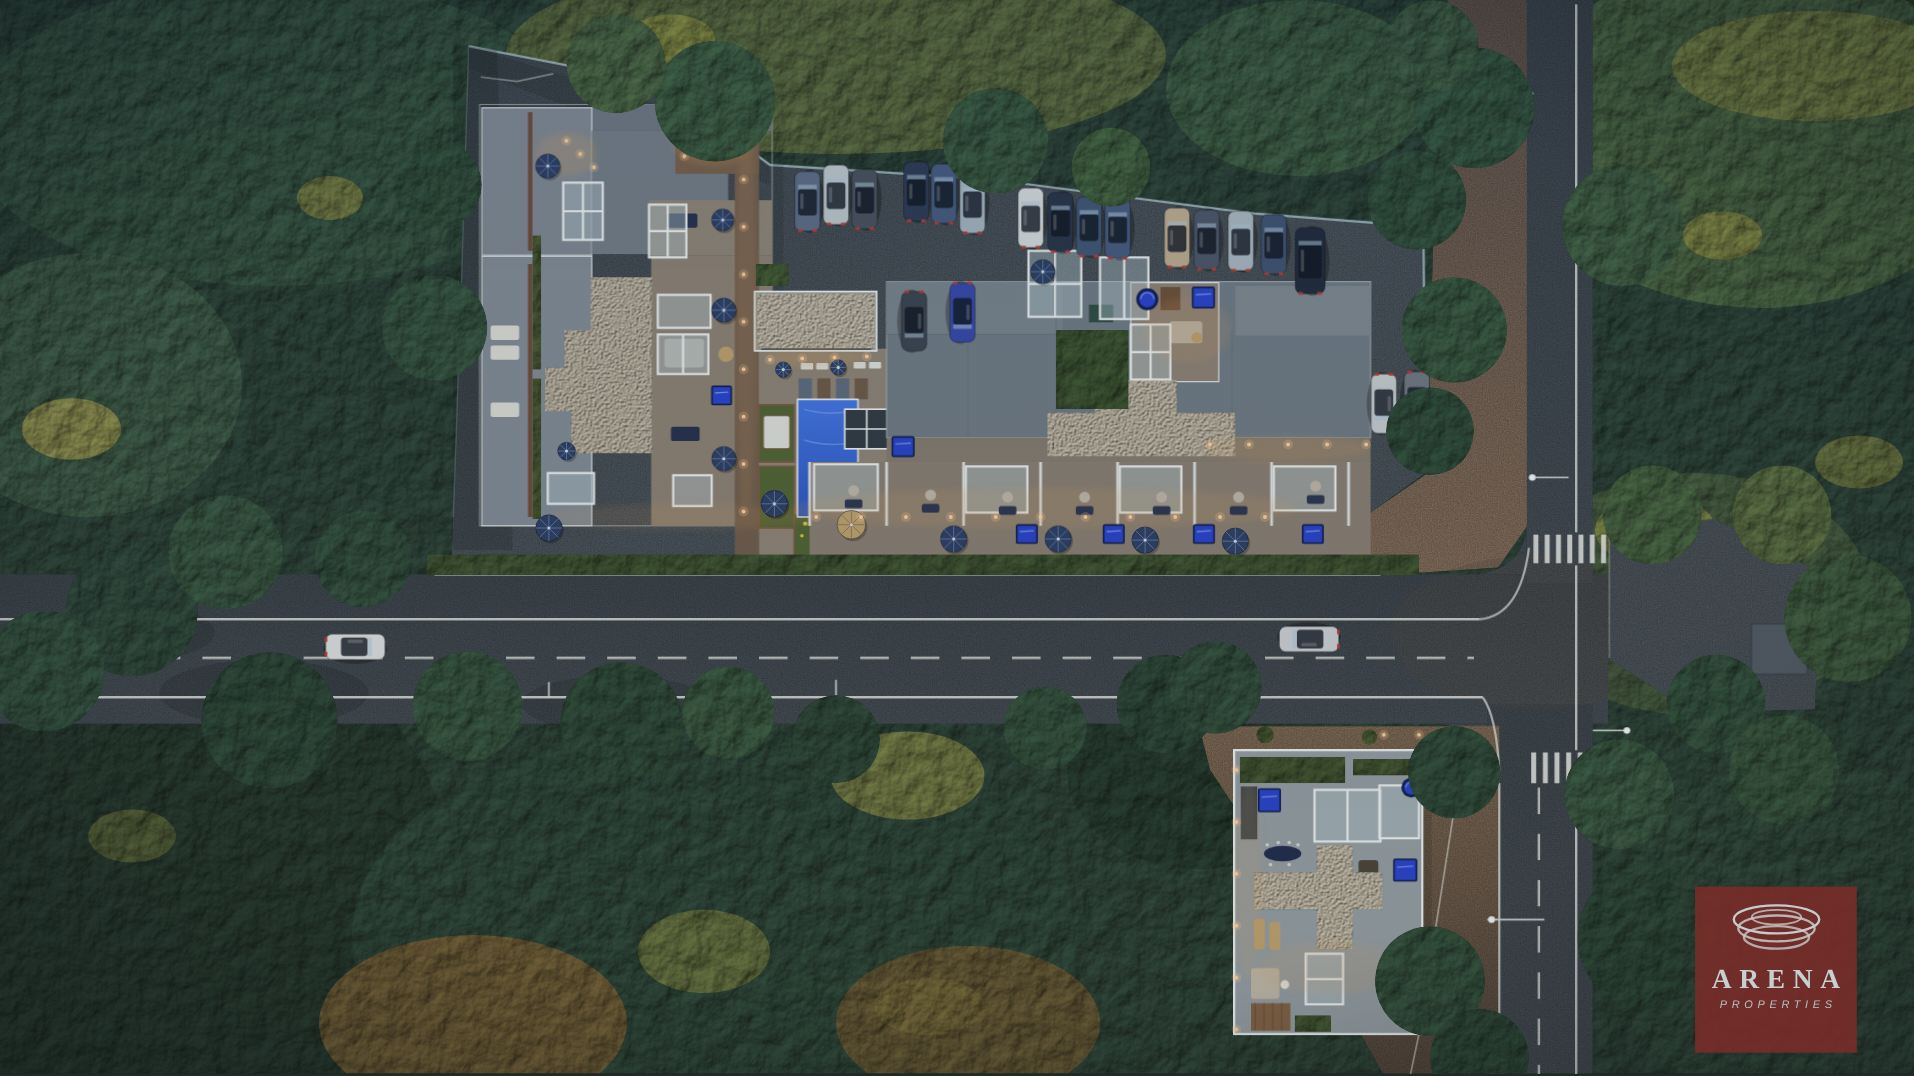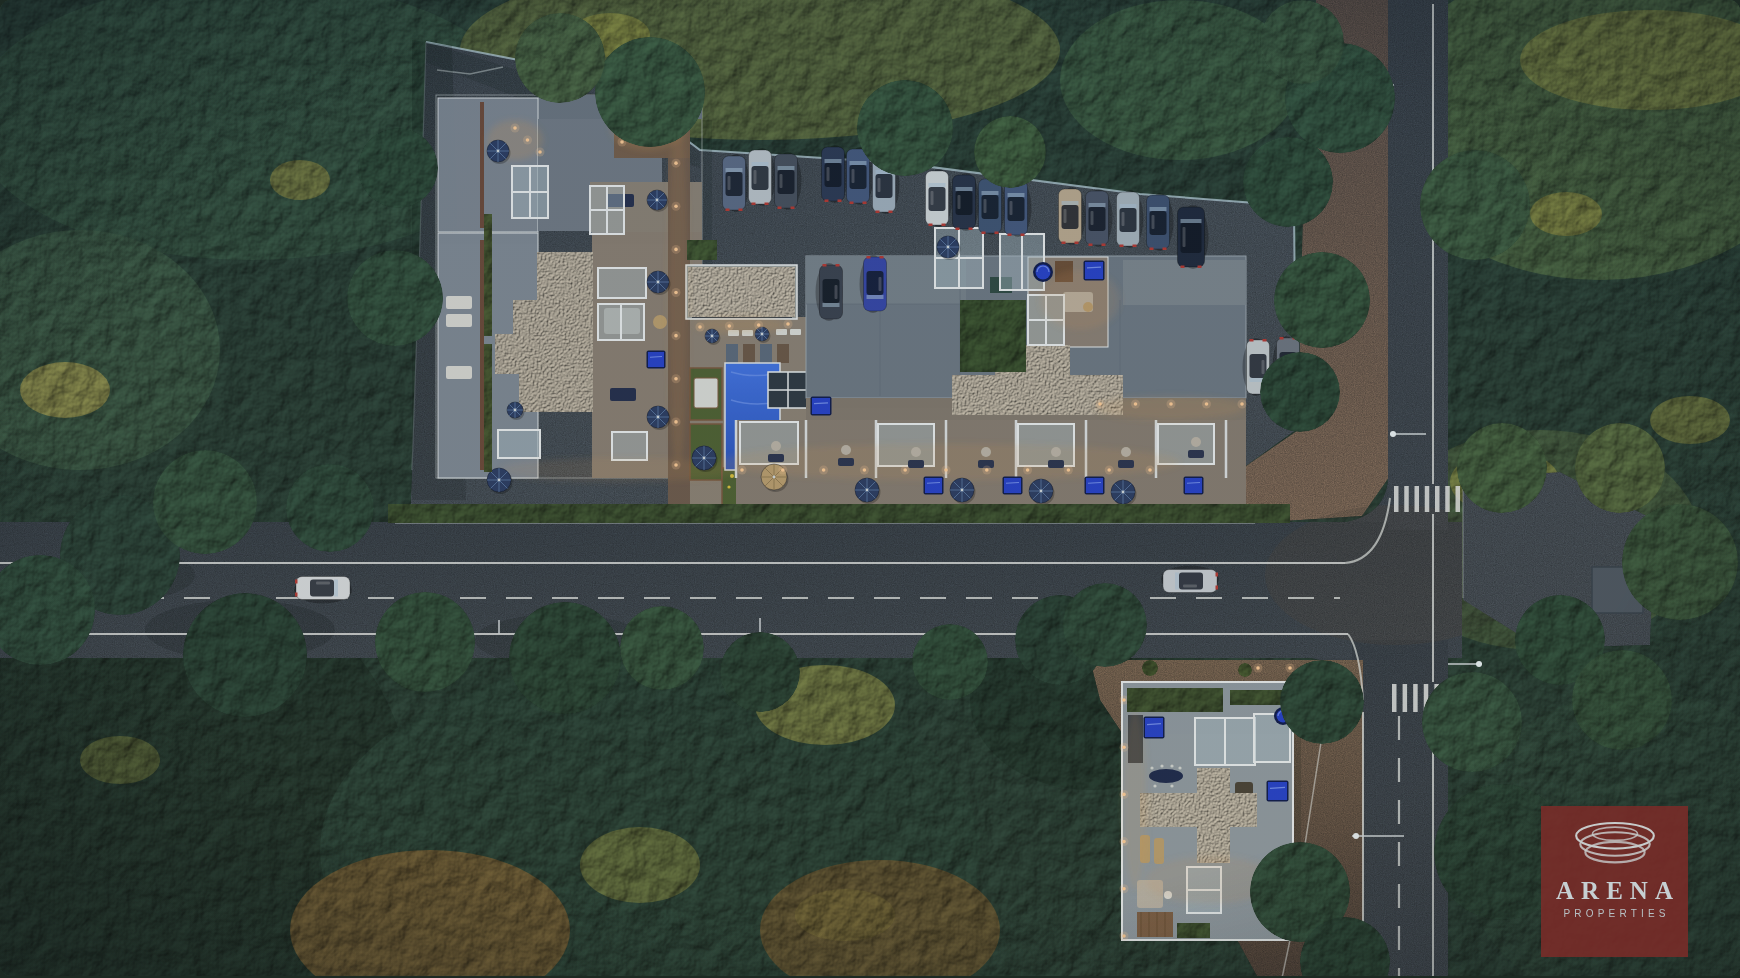--- a/index.html
+++ b/index.html
@@ -9,21 +9,21 @@
   
   #logo{position:absolute;left:1541px;top:806px;width:147px;height:151px;
         background:rgba(123,44,41,0.88);display:flex;flex-direction:column;
         align-items:center;justify-content:flex-start;box-sizing:border-box;
         padding-top:12px;}
   #logo .rings{width:92px;height:54px;}
   #logo .brand{color:var(--logo-text,#c6cfd2);font-family:"Liberation Serif", serif;
         font-size:25px;font-weight:600;letter-spacing:7px;margin-top:6px;
         text-indent:7px;line-height:1;}
   #logo .tagline{color:#b7c1c4;font-size:10px;letter-spacing:4.2px;margin-top:6px;
-        text-indent:4.2px;line-height:1;}
+        text-indent:4.2px;line-height:1;font-style:italic;}
 </style>
 </head>
 <body>
 
 <div id="stage">
 <svg id="scene" width="1740" height="978" viewBox="0 0 1740 978">
   <defs>
     <filter id="foliage" x="-3%" y="-3%" width="106%" height="106%" color-interpolation-filters="sRGB">
       <feTurbulence type="fractalNoise" baseFrequency="0.055 0.048" numOctaves="4" seed="7" result="n"></feTurbulence>
       <feDiffuseLighting in="n" lighting-color="#ffffff" surfaceScale="2.6" diffuseConstant="1.05" result="lt">

